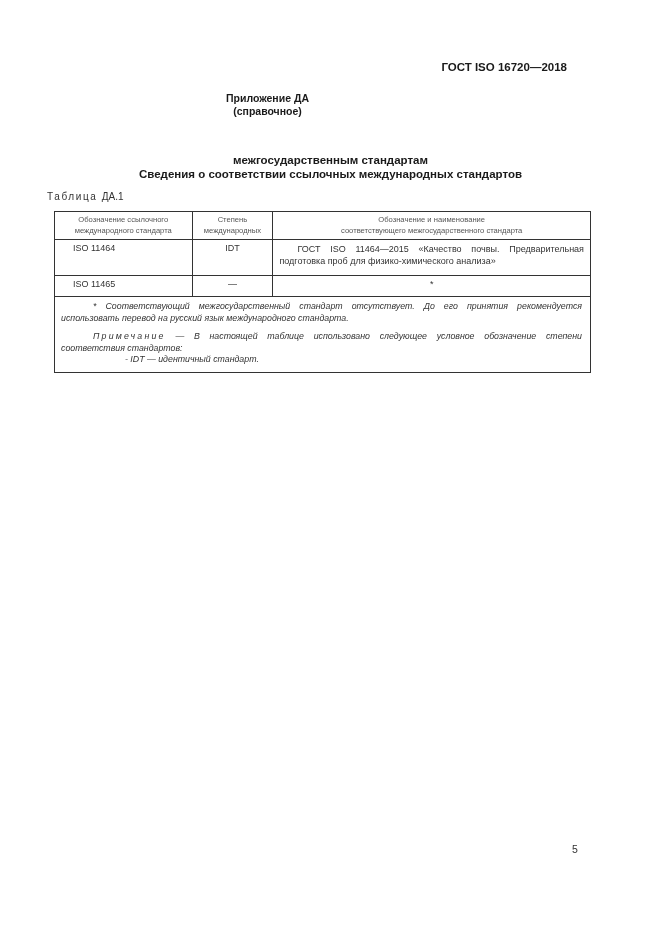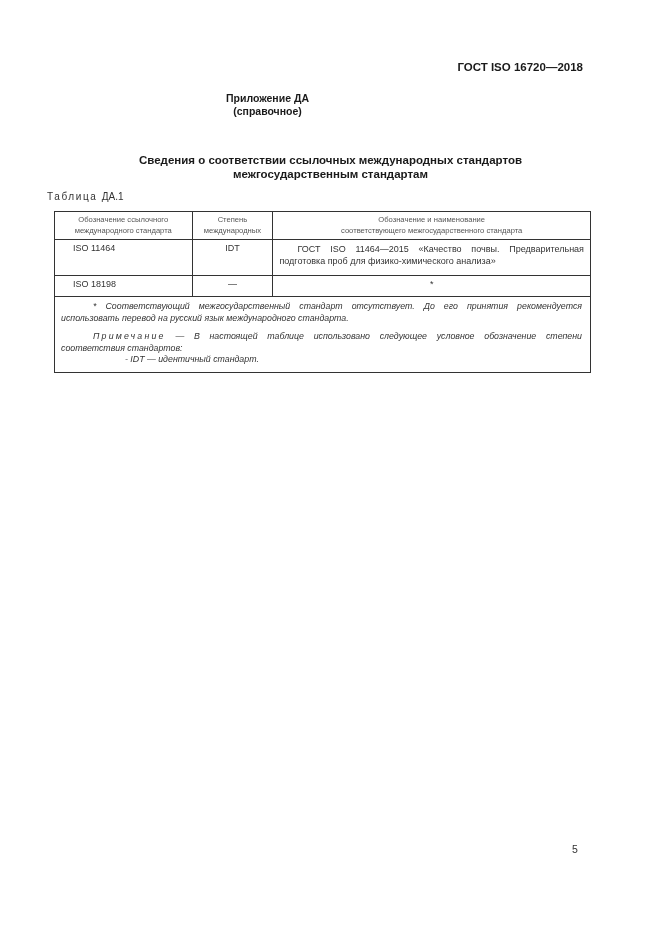--- a/index.html
+++ b/index.html
@@ -1,21 +1,21 @@
 <!DOCTYPE html>
 <html><head>
 <meta charset="utf-8">
 <style>
   html, body { margin: 0; padding: 0; }
   body {
     width: 661px; height: 935px; background: #ffffff; position: relative;
     font-family: "Liberation Sans", sans-serif; color: #222; overflow: hidden;
   }
   .abs { position: absolute; }
-  .doc-code { left: 400px; top: 61px; width: 183px; text-align: right; font-size: 11.5px; font-weight: bold; color: #1a1a1a; }
+  .doc-code { left: 384px; top: 61px; width: 183px; text-align: right; font-size: 11.5px; font-weight: bold; color: #1a1a1a; }
   .annex-title { left: 0; width: 535px; top: 92px; text-align: center; font-size: 10.5px; font-weight: bold; line-height: 13px; color: #1a1a1a; }
   .section-title { left: 0; width: 661px; top: 153px; text-align: center; font-size: 11.5px; font-weight: bold; line-height: 14px; color: #1a1a1a; }
   .table-caption { left: 47px; top: 191px; font-size: 10px; letter-spacing: 1.6px; color: #333; }
   .table-caption .num { letter-spacing: 0; }
   table.std {
     position: absolute; left: 54px; top: 211px; width: 537px;
     border-collapse: collapse; font-size: 9px; color: #333;
   }
   table.std td, table.std th { border: 1px solid #333; padding: 0; }
   table.std th { font-weight: normal; font-size: 7.6px; color: #555; line-height: 10.5px; text-align: center; height: 27px; }
@@ -40,22 +40,22 @@
 <body>
 
 <div class="abs doc-code">ГОСТ ISO 16720—2018</div>
 
 <div class="abs annex-title">
   <div>Приложение ДА</div>
   <div>(справочное)</div>
 </div>
 
 <div class="abs section-title">
+  <div>межгосударственным стандартам</div>
   <div>Сведения о соответствии ссылочных международных стандартов</div>
-  <div>межгосударственным стандартам</div>
 </div>
 
 <div class="abs table-caption">
   <span>Таблица</span>
   <span class="num">ДА.1</span>
 </div>
 
 <table class="std">
   <tbody>
       <tr class="hdr-row">
@@ -71,21 +71,21 @@
       <div>Обозначение и наименование</div>
       <div>соответствующего межгосударственного стандарта</div>
     </th>
   </tr>
   <tr class="row1">
     <td class="cell-l">ISO 11464</td>
     <td class="cell-c">IDT</td>
     <td class="cell-text"><span class="indent">ГОСТ ISO 11464—2015 «Качество почвы. Предварительная подготовка проб для физико-химического анализа»</span></td>
   </tr>
   <tr class="row2">
-    <td class="cell-l">ISO 18198</td>
+    <td class="cell-l">ISO 11465</td>
     <td class="cell-c">—</td>
     <td class="cell-c">*</td>
   </tr>
   <tr>
     <td colspan="3" class="foot">
       <p>* Соответствующий межгосударственный стандарт отсутствует. До его принятия рекомендуется использовать перевод на русский язык международного стандарта.</p>
       <p class="note"><span class="spaced">Примечание</span><span> — В настоящей таблице использовано следующее условное обозначение степени соответствия стандартов:</span><span class="item">- IDT — идентичный стандарт.</span></p>
     </td>
   </tr>
 </tbody>

